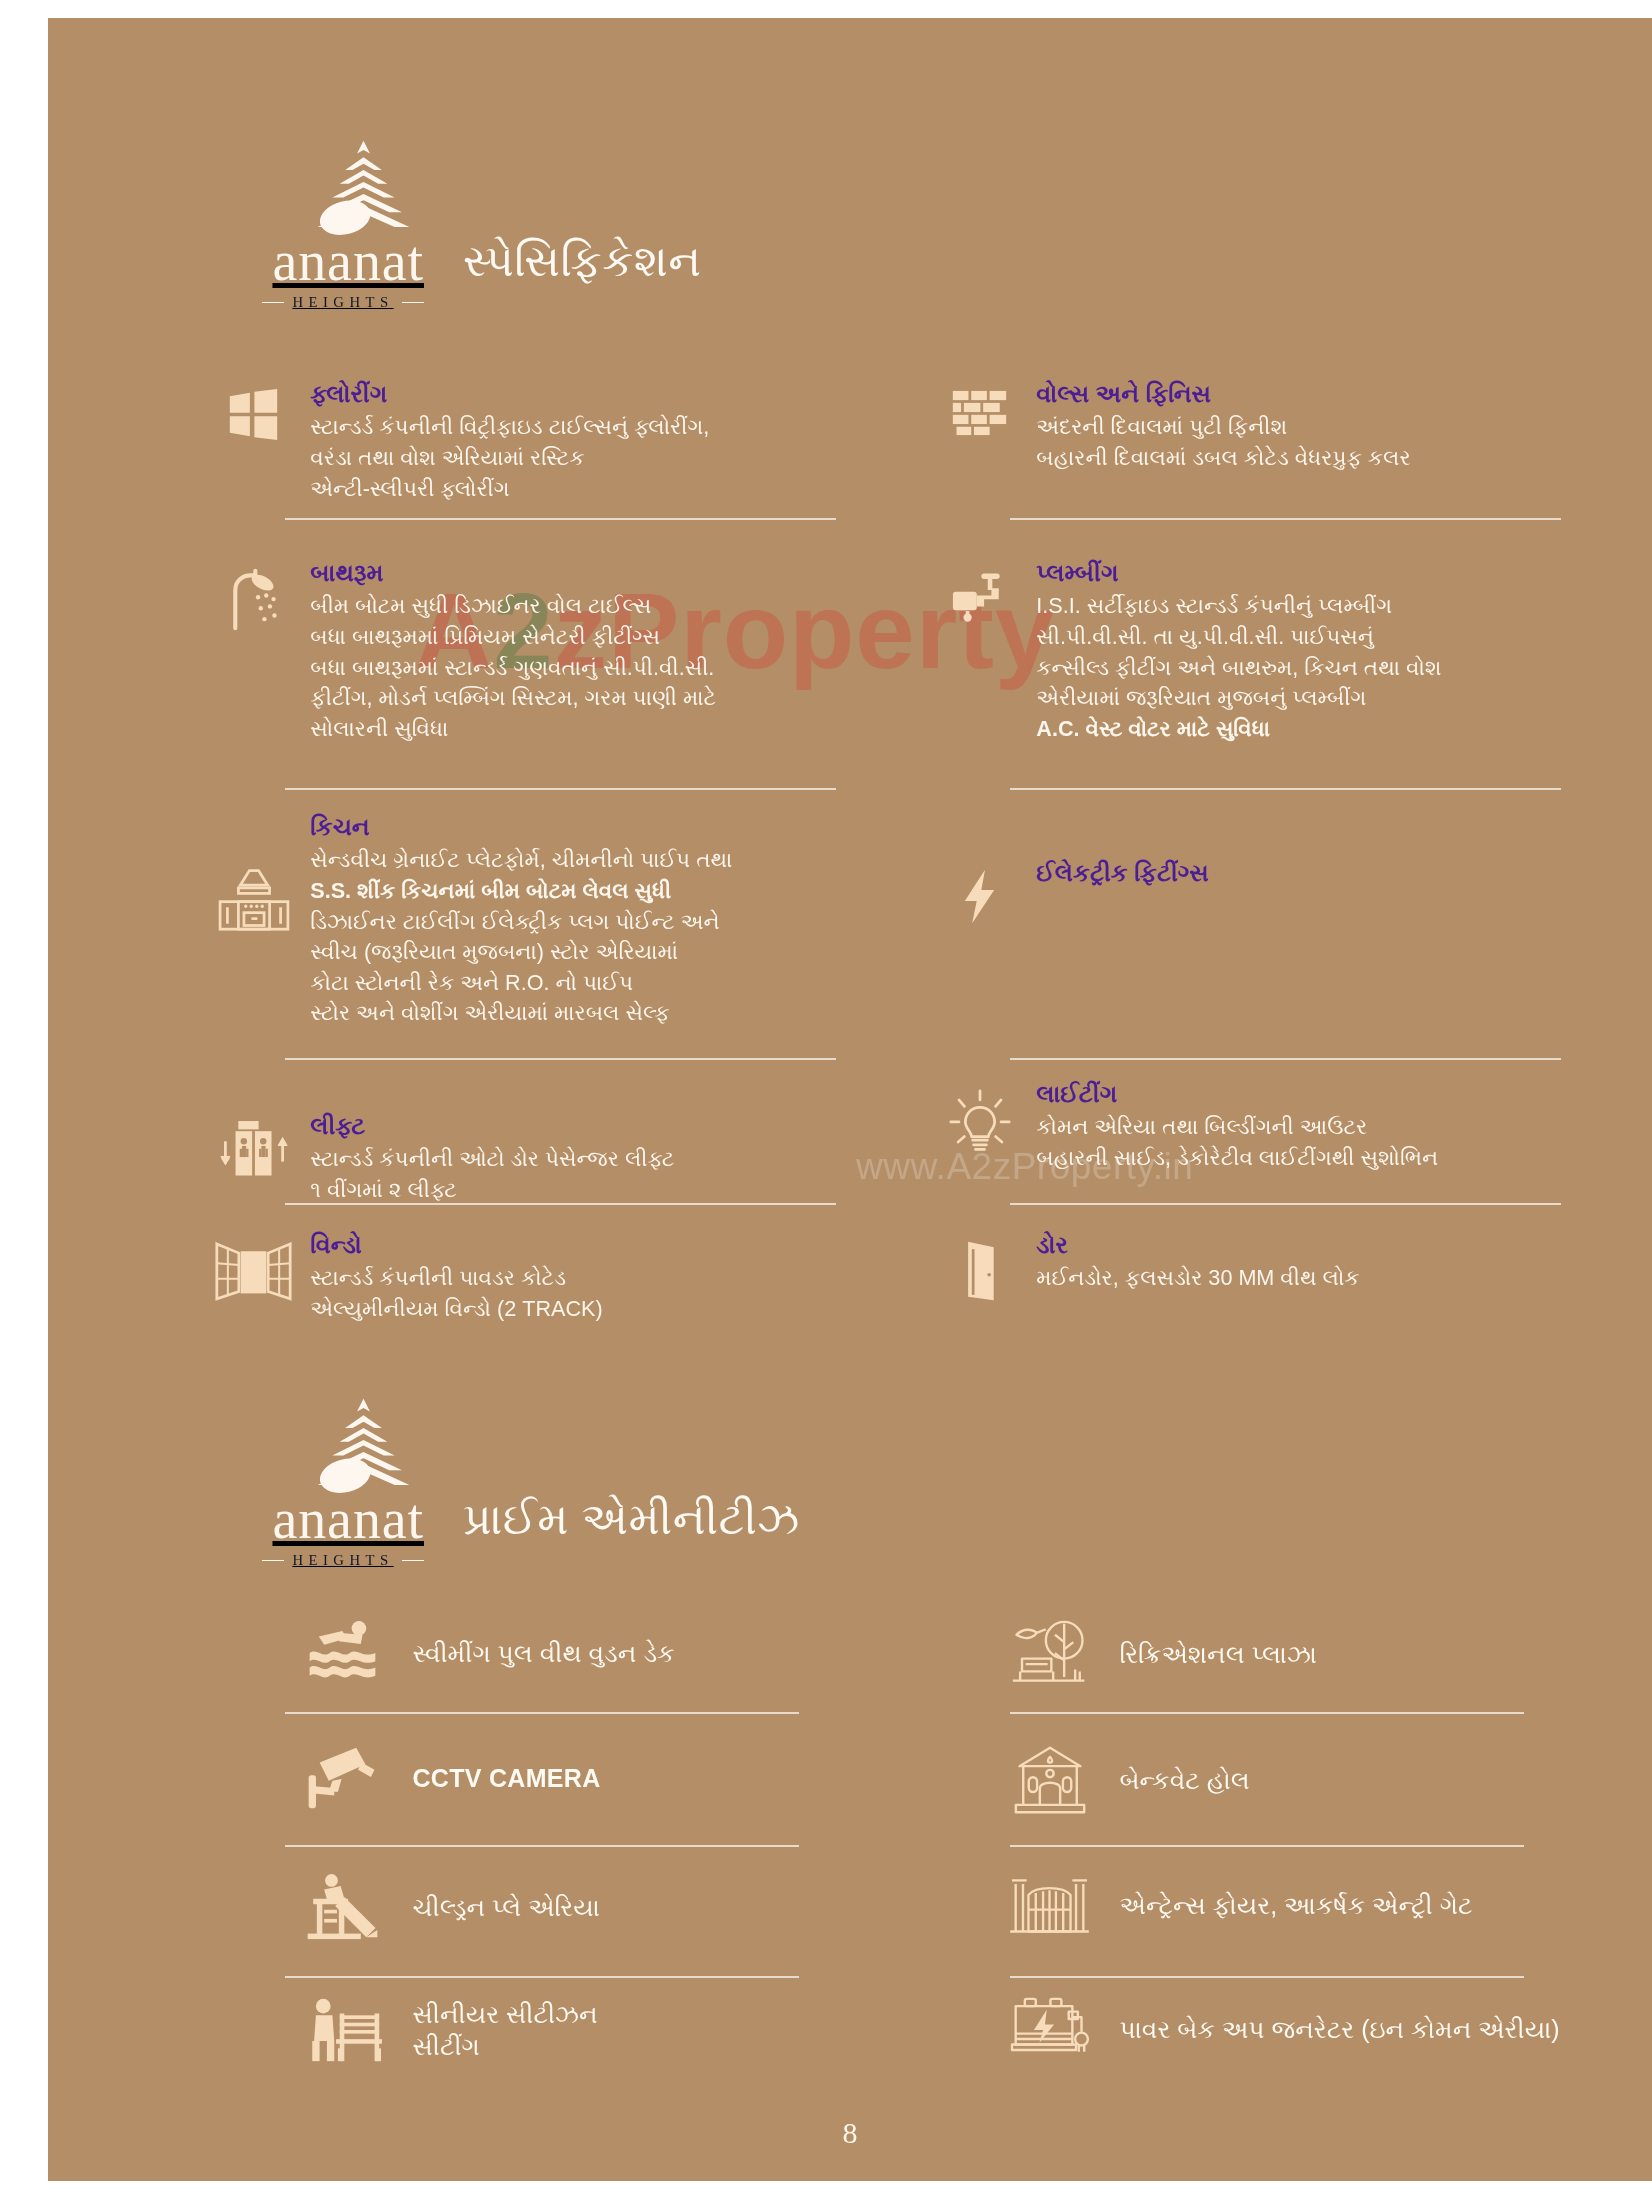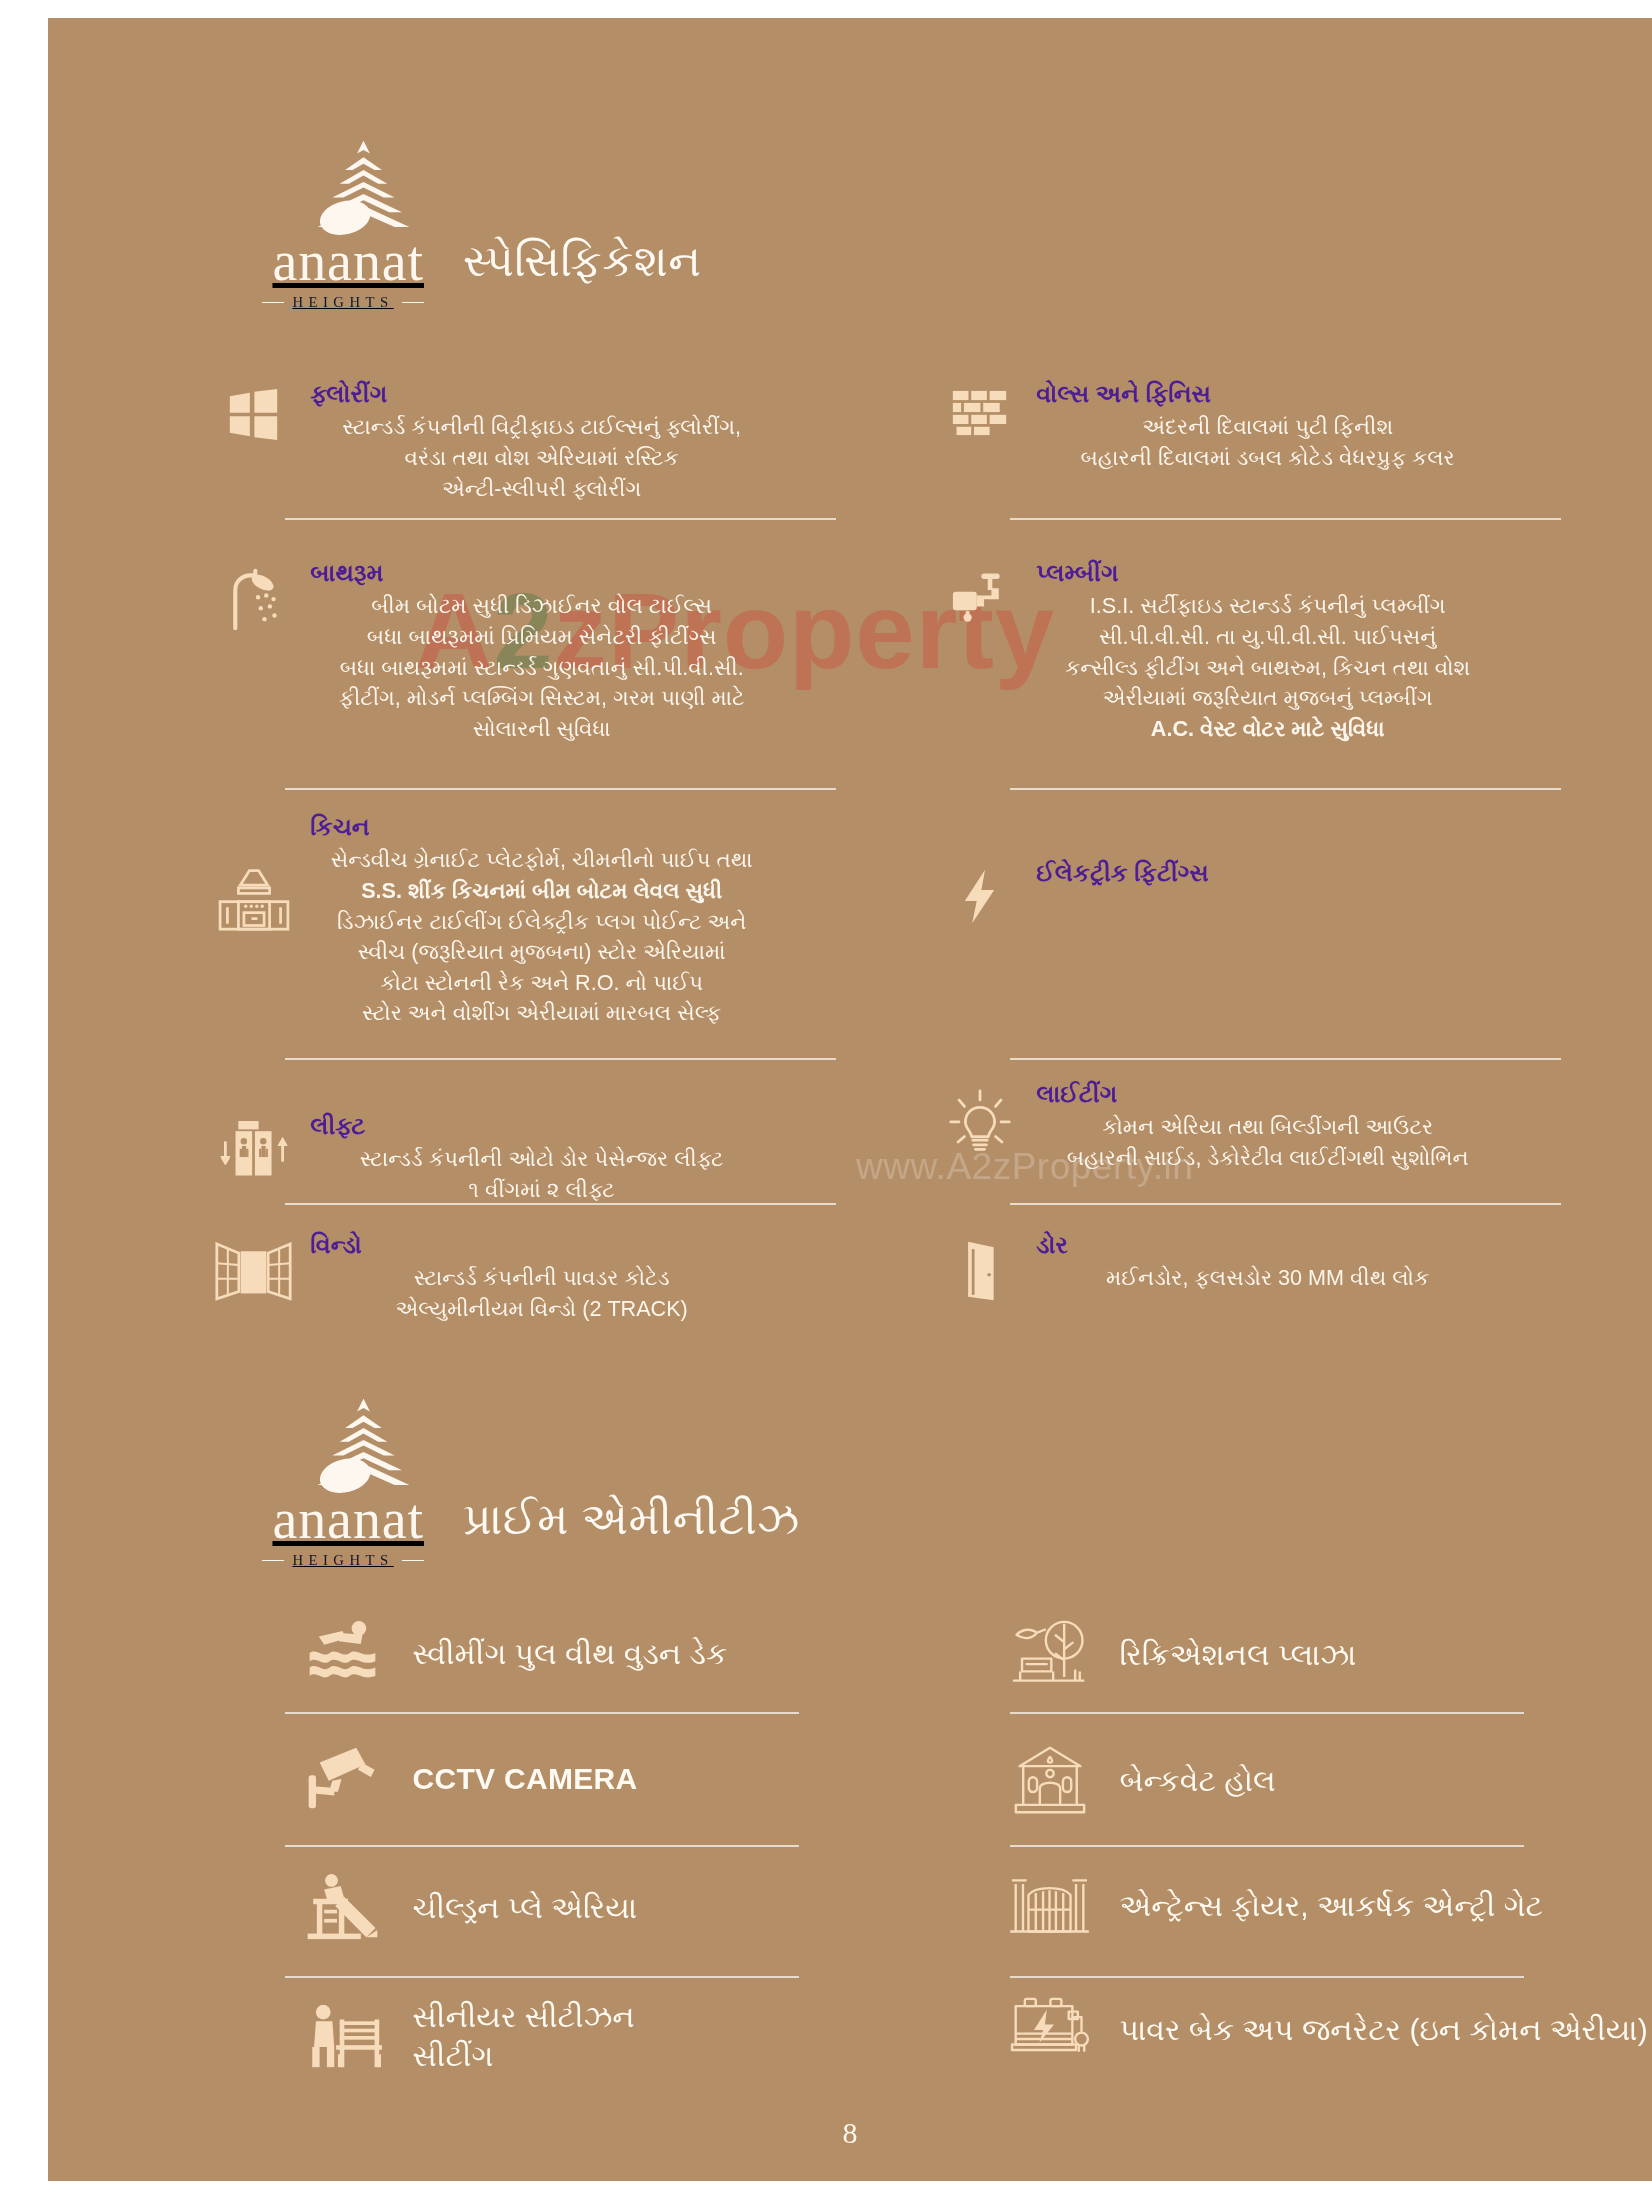--- a/index.html
+++ b/index.html
@@ -94,35 +94,35 @@
   }
   .spec-body { flex: 1; padding-left: 7.3px; }
   .spec-title {
     color: #4c1d95;
     font-size: 24px;
     font-weight: bold;
     line-height: 1.25;
     margin-bottom: 2.8px;
   }
   .spec-lines { color: #fdf6ec; font-size: 21.6px; line-height: 1.42; }
-  .spec-lines span { display: block; white-space: nowrap; text-align: center; }
+  .spec-lines span { display: block; white-space: nowrap; }
   .spec-lines b { font-weight: bold; }
   .rule {
     position: absolute;
     height: 1.5px;
     background: rgba(255,255,255,0.68);
   }
 
   
   .amen-item { position: absolute; width: 514px; }
   .amen-inner { display: flex; align-items: center; }
   .amen-ico { width: 129px; min-width: 129px; display: flex; justify-content: center; }
   .amen-label {
     color: #fffaf2;
-    font-size: 30px;
+    font-size: 25px;
     line-height: 1.3;
     padding-left: 5.5px;
   }
   .amen-label span { display: block; white-space: nowrap; }
   .amen-label.bold { font-weight: bold; letter-spacing: 0.3px; }
 
   .page-num {
     position: absolute;
     left: 0; right: 0;
     top: 2098px;

